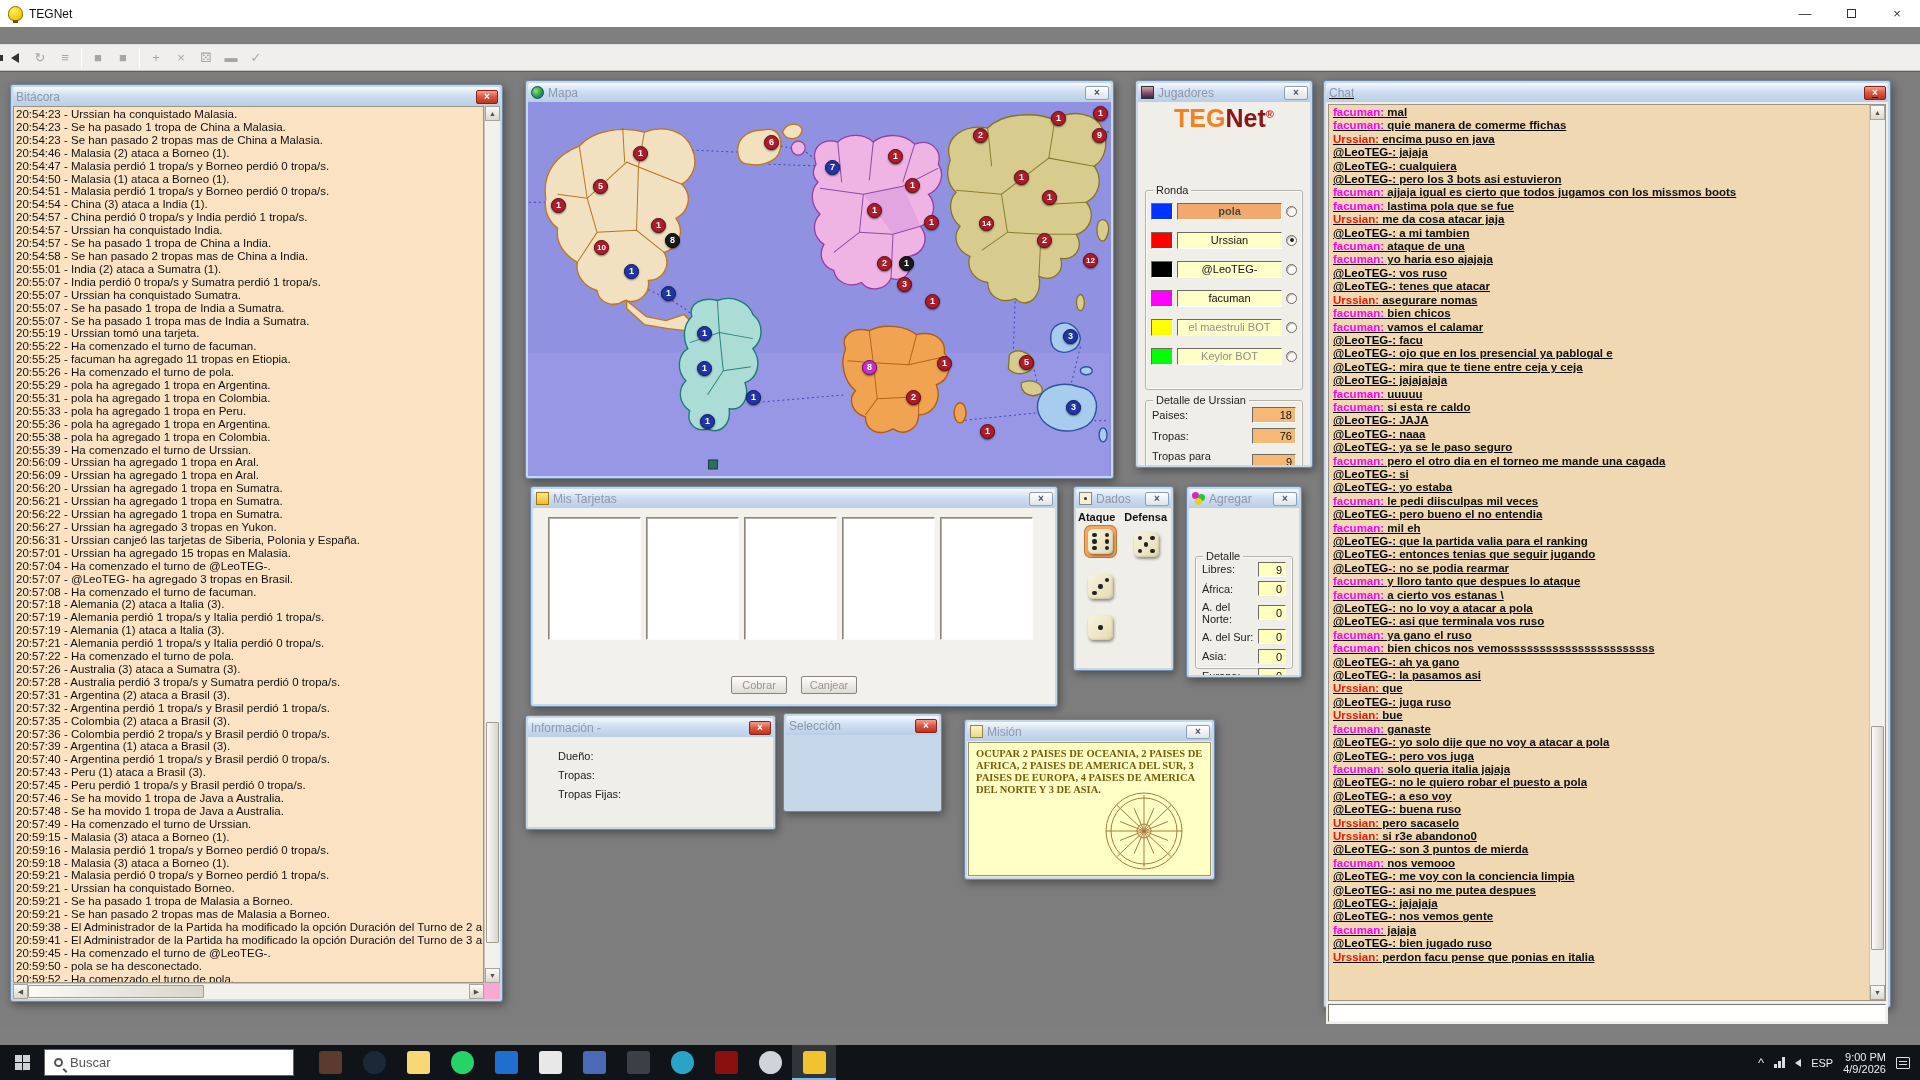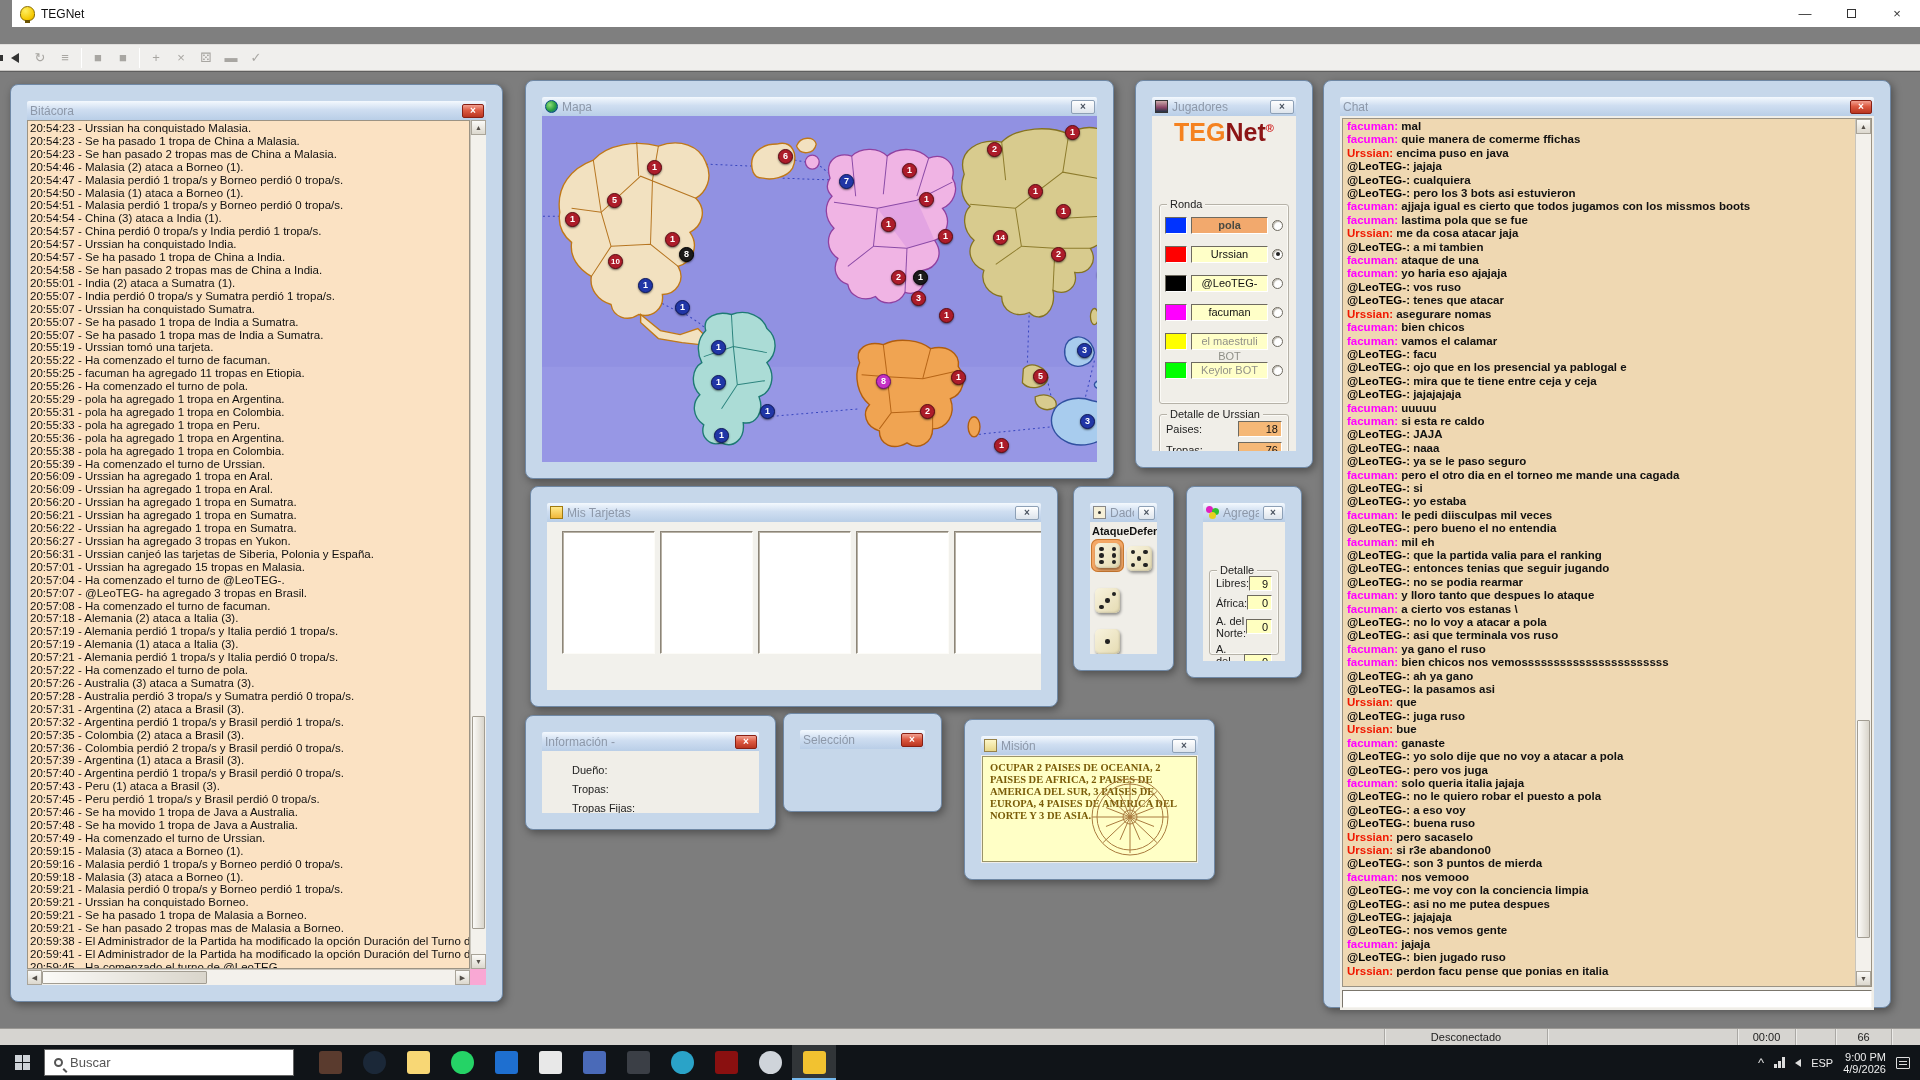--- a/index.html
+++ b/index.html
@@ -1,40 +1,40 @@
 <!DOCTYPE html>
 <html><head>
 <meta charset="utf-8">
 <style>
   * { box-sizing:border-box; margin:0; padding:0; }
   html,body { width:1920px; height:1080px; overflow:hidden; }
   body { font-family:"Liberation Sans", sans-serif; }
   #screen { position:relative; width:1920px; height:1080px; background:#7f7f7f; overflow:hidden; }
 
   
-  .main-titlebar { position:absolute; left:0; top:0; right:0; height:27px; background:#ffffff; display:flex; align-items:center; padding-left:8px; gap:6px;margin-left:12px; }
+  .main-titlebar { position:absolute; left:0; top:0; right:0; height:27px; background:#ffffff; display:flex; align-items:center; padding-left:8px; gap:6px; }
   .app-icon { width:15px; height:15px; border-radius:50% 50% 40% 40%; background:radial-gradient(circle at 35% 30%, #ffee60, #f5c800 70%, #c89600); border:1px solid #8a6d00; position:relative; }
   .app-icon:after { content:""; position:absolute; left:4px; bottom:-3px; width:5px; height:3px; background:#6a5200; }
   .main-title { font-size:12px; color:#111; }
   .caption-btns { margin-left:auto; display:flex; height:27px; }
   .cap-btn { width:46px; height:27px; display:flex; align-items:center; justify-content:center; font-size:13px; color:#333; }
   .cap-restore span { width:9px; height:9px; border:1px solid #333; display:block; }
   .menubar { position:absolute; left:0; top:27px; right:0; height:17px; background:#ffffff; display:flex; align-items:center; font-size:12px; color:#111; }
   .menu-item { padding:0 8px; height:17px; line-height:17px; }
   .toolbar { position:absolute; left:0; top:44px; right:0; height:27px; background:#f0efed; border-top:1px solid #e0dedc; border-bottom:1px solid #c9c7c4; display:flex; align-items:center; padding-left:3px; gap:1px; }
   .tb-btn { width:24px; height:22px; display:flex; align-items:center; justify-content:center; font-size:13px; color:#3a3a3a; background:transparent; border:1px solid transparent; }
   .tb-btn.dis { color:#a8a6a2; }
   .tb-sep { width:1px; height:20px; background:#bdbbb7; border-right:1px solid #fff; margin:0 3px; }
   .spk-icon { width:0; height:0; border-style:solid; border-width:5px 8px 5px 0; border-color:transparent #333 transparent transparent; position:relative; }
   .spk-icon:before { content:""; position:absolute; left:-12px; top:-3px; width:4px; height:6px; background:#333; }
 
   
   .mdi { position:absolute; left:0; top:71px; right:0; height:957px; background:#7d7d7d; border-top:1px solid #5e5e5e; }
 
-  .win { position:absolute; background:#c6d7ea; border:1px solid #6f88a5; padding:16px; box-shadow:2px 3px 8px rgba(0,0,0,.38); border-radius:8px; }
+  .win { position:absolute; background:#c6d7ea; border:1px solid #6f88a5; padding:2px; box-shadow:2px 3px 8px rgba(0,0,0,.38); border-radius:3px; }
   .tbar { height:19px; display:flex; align-items:center; gap:4px; padding:0 2px 0 3px; background:linear-gradient(#f4f9fe, #cfdef1 45%, #b9cee7); font-size:12px; color:#8d98a9; border-radius:2px 2px 0 0; }
   .tbar .ttl { white-space:nowrap; overflow:hidden; }
   .xr { margin-left:auto; width:22px; height:14px; background:linear-gradient(#f2a191,#dd5a42 45%,#b93520); border:1px solid #882014; border-radius:2px; color:#fff; font-size:10px; line-height:12px; text-align:center; font-weight:bold; }
   .xg { margin-left:auto; width:24px; height:14px; background:linear-gradient(#ffffff,#dde4ec); border:1px solid #8da0b6; border-radius:2px; color:#49525f; font-size:10px; line-height:12px; text-align:center; font-weight:bold; }
   .win-body { position:relative; background:#f0eee8; height:calc(100% - 19px); overflow:hidden; }
 
   .ticon { width:13px; height:13px; display:inline-block; flex:0 0 auto; }
   .globe-icon { border-radius:50%; background:radial-gradient(circle at 35% 35%, #8fe07a, #2a9e3f 55%, #0a5fa8); border:1px solid #074a7e; }
   .players-icon { background:linear-gradient(#caa,#846 60%,#234); border:1px solid #333; }
   .card-icon { background:linear-gradient(#ffe98a,#f0b83a); border:1px solid #a07a10; }
@@ -131,21 +131,21 @@
   .gap14 { height:14px; } .gap12 { height:12px; }
 
   
   #win-agregar { left:1186px; top:414px; width:116px; height:192px; }
   #grp-agregar { left:6px; right:6px; top:12px; bottom:6px; }
   .a-row { display:flex; align-items:center; margin:4.5px 6px 0 6px; }
   .a-row .lbl { flex:1; font-size:11px; color:#222; }
   .a-row .valbox { width:28px; height:15px; }
 
   
-  #win-chat { left:1323px; top:8px; width:568px; height:928px; }
+  #win-chat { left:1323px; top:8px; width:568px; height:928px;text-decoration:underline; }
   .chat-body { display:flex; flex-direction:column; height:100%; background:#f0eee8; padding:2px; }
   .chat-msgs { position:relative; flex:1; background:#efd8b2; border:1px solid #9b9384; overflow:hidden; padding:1px 16px 0 4px; }
   .chat-line { font-size:11.5px; font-weight:bold; line-height:13.4px; white-space:nowrap; color:#111; }
   .chat-input { height:18px; background:#fff; border:1px solid; border-color:#7b766c #f6f4ef #f6f4ef #7b766c; margin-top:3px; }
   .chat-foot { display:flex; align-items:center; margin-top:3px; height:20px; }
   .chk { width:11px; height:11px; background:#fff; border:1px solid #6e6a60; box-shadow:inset 1px 1px 1px #b9b5ab; margin-right:5px; }
   .chk-lbl { font-size:11px; color:#222; margin-right:4px; }
 
   
   .statusbar { position:absolute; left:0; top:1028px; right:0; height:17px; background:#d6d4d0; border-top:1px solid #9a9894; display:flex; align-items:stretch; font-size:11px; color:#222; }
@@ -796,28 +796,20 @@
             <div class="chat-line"><span style="color: rgb(255, 0, 255);">facuman:</span><span> jajaja</span></div>
             <div class="chat-line"><span style="color: rgb(0, 0, 0);">@LeoTEG-:</span><span> bien jugado ruso</span></div>
             <div class="chat-line"><span style="color: rgb(240, 24, 0);">Urssian:</span><span> perdon facu pense que ponias en italia</span></div>
           </div>
         <div class="chat-input"></div>
       </div>
     </div>
 
   </div>
 
-  <div class="statusbar" id="status-panels">
-      <div class="st-panel" style="width: 1385px;"></div>
-      <div class="st-panel" style="width: 163px;">Desconectado</div>
-      <div class="st-panel" style="width: 190px;"></div>
-      <div class="st-panel" style="width: 58px;">00:00</div>
-      <div class="st-panel" style="width: 40px;"></div>
-      <div class="st-panel" style="width: 56px;">66</div>
-    </div>
 
   <div class="taskbar">
     <div class="start-btn">
       <span class="win-logo">
           <i></i>
           <i></i>
           <i></i>
           <i></i>
         </span>
     </div>

